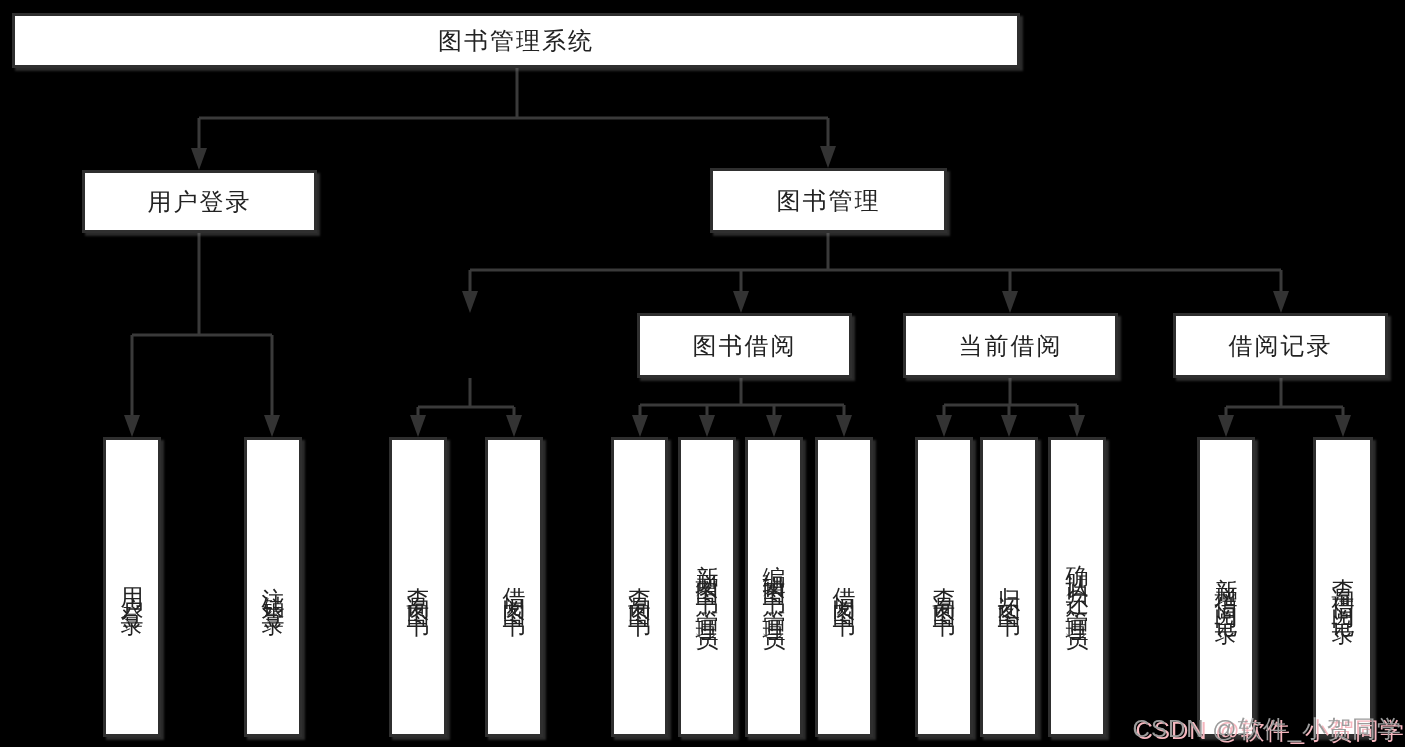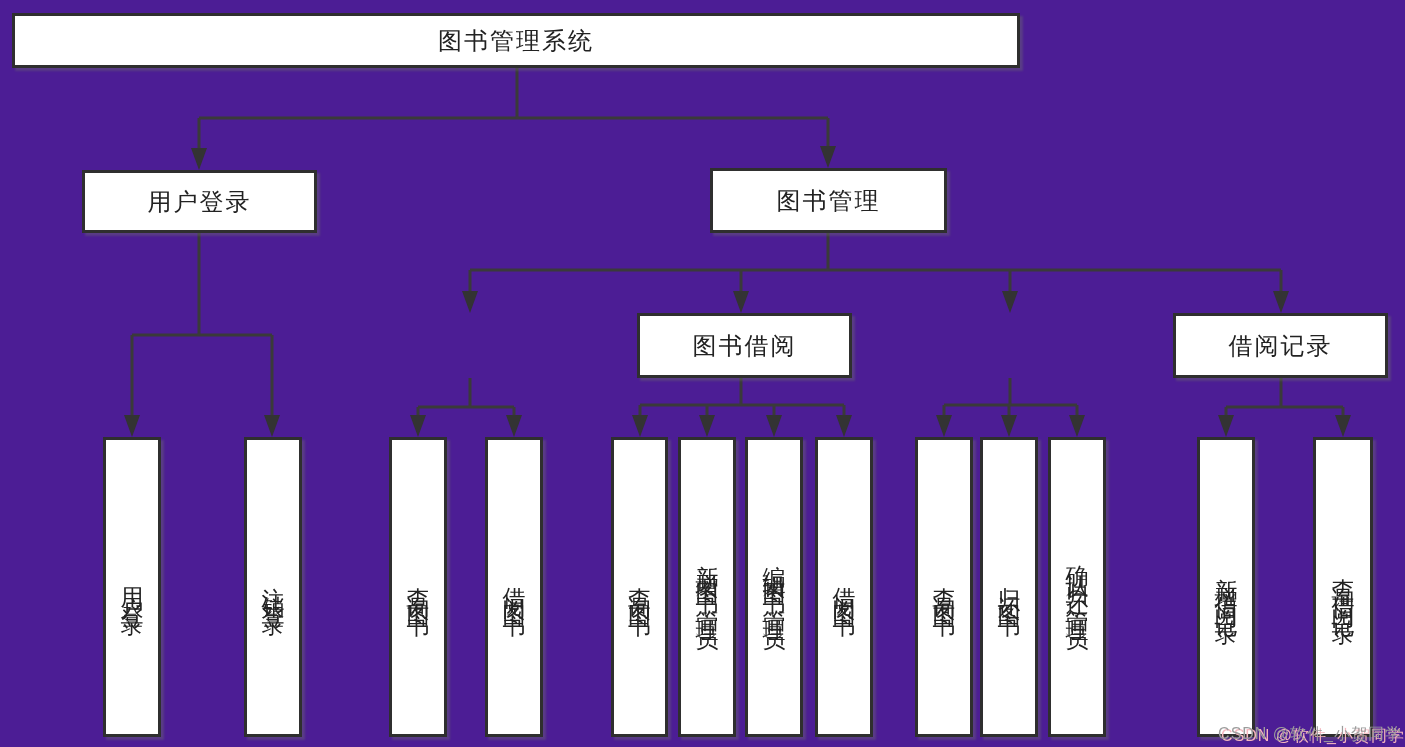--- a/index.html
+++ b/index.html
@@ -1,19 +1,19 @@
 <!DOCTYPE html>
 <html><head>
 <meta charset="utf-8">
 <style>
   html,body{margin:0;padding:0;background:#ffffff;}
   .canvas{
     position:relative;
     width:1405px;height:747px;
-    background:#4c1d95;
+    background:#000000;
     font-family:"Liberation Sans","DejaVu Sans",sans-serif;
     overflow:hidden;
   }
   svg.connectors{position:absolute;left:0;top:0;z-index:1;}
   .node{
     position:absolute;
     box-sizing:border-box;
     background:#ffffff;
     border:3px solid #2f2f2f;
     box-shadow:3px 3px 2px rgba(110,110,110,.38);
@@ -29,21 +29,21 @@
   .node.v span{
     writing-mode:vertical-rl;
     text-orientation:mixed;
     font-size:23px;
     letter-spacing:9px;
     line-height:1;
   }
   .watermark{
     position:absolute;
     right:3px;bottom:2px;
-    font-size:16px;
+    font-size:24px;
     letter-spacing:1px;
     z-index:3;
     white-space:nowrap;
   }
 </style>
 </head>
 <body>
 
 <div class="canvas">
 
@@ -87,20 +87,23 @@
   <div class="node h" style="left:82px;top:170px;width:235px;height:63px">
     <span>用户登录</span>
   </div>
   <div class="node h" style="left:710px;top:168px;width:237px;height:65px">
     <span>图书管理</span>
   </div>
 
   <div class="node h" style="left:637px;top:313px;width:215px;height:65px">
     <span>图书借阅</span>
   </div>
+  <div class="node h" style="left:903px;top:313px;width:215px;height:65px">
+    <span>当前借阅</span>
+  </div>
   <div class="node h" style="left:1173px;top:313px;width:215px;height:65px">
     <span>借阅记录</span>
   </div>
 
   <div class="node v" style="left:103px;top:437px;width:58px;height:300px">
     <span>用户登录</span>
   </div>
   <div class="node v" style="left:244px;top:437px;width:58px;height:300px">
     <span>注销登录</span>
   </div>

